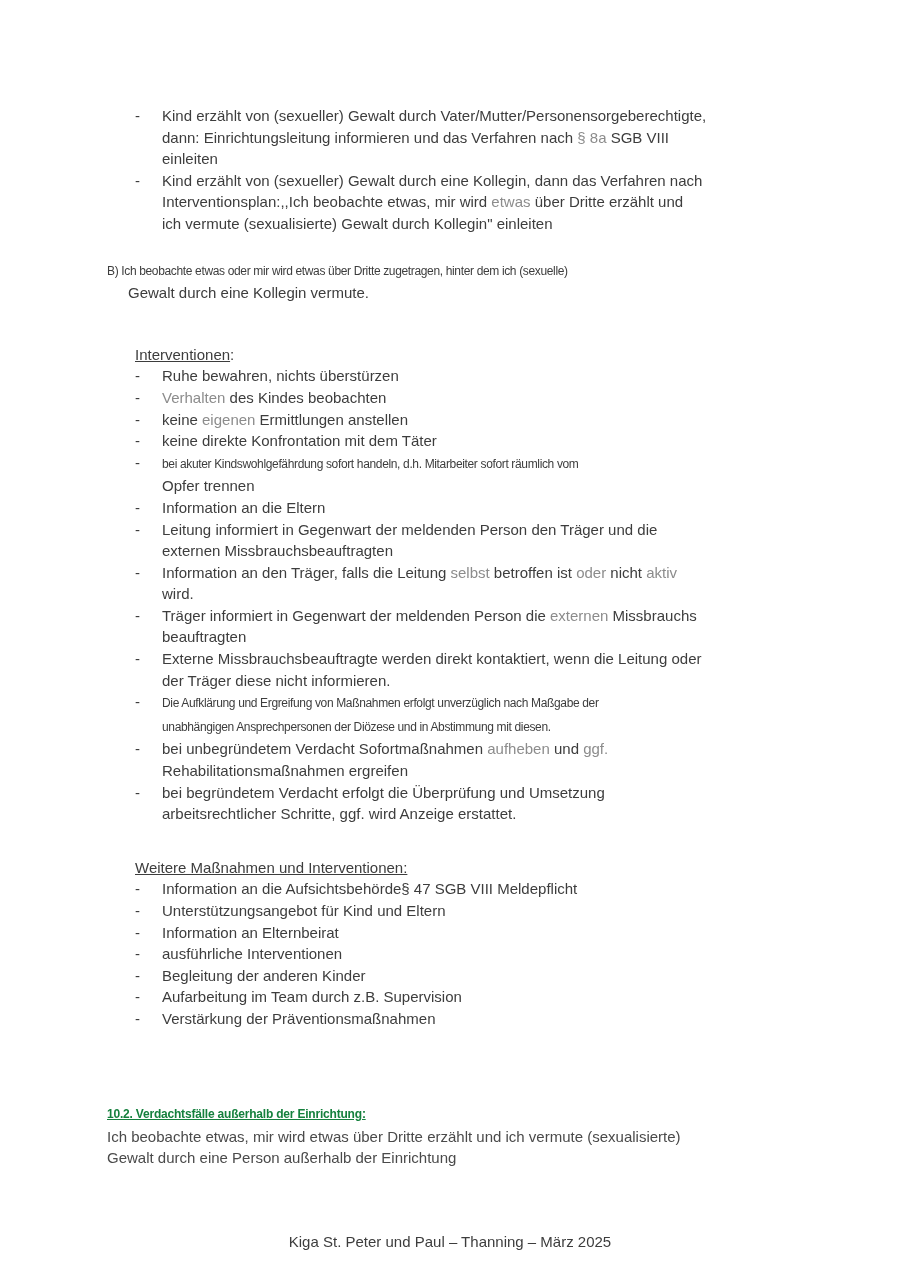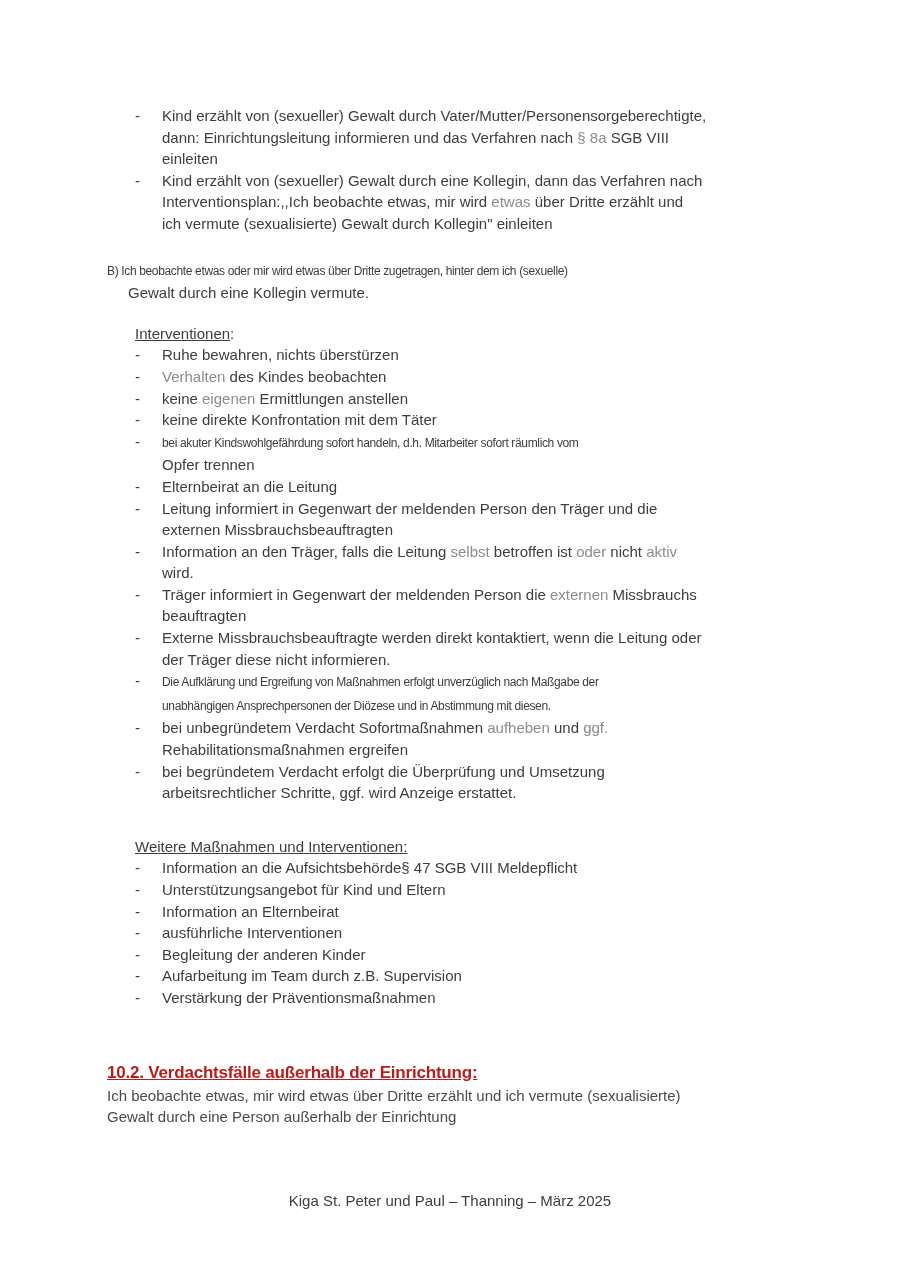--- a/index.html
+++ b/index.html
@@ -14,27 +14,27 @@
     padding:105px 110px 0 107px;
     overflow:hidden;
   }
   .list{margin-left:28px;}
   .li{display:flex;align-items:flex-start;}
   .dash{flex:0 0 27px;}
   .txt{flex:1 1 auto;}
   .muted{color:#8c8c8c;}
   .condensed{font-size:12px;letter-spacing:-0.35px;}
   .para-b{margin-top:24px;padding-left:21px;text-indent:-21px;}
-  .sub-heading{margin-left:28px;margin-top:19px;}
+  .sub-heading{margin-left:28px;margin-top:40px;}
   .sub-heading .u{text-decoration:underline;}
   .sub-heading2{margin-left:28px;margin-top:32px;text-decoration:underline;}
   .h102{
-    margin-top:52px;
-    font-weight:bold;font-size:17px;line-height:24px;
-    color:#b91c1c;text-decoration:underline;
+    margin-top:72px;
+    font-weight:bold;font-size:12px;line-height:24px;
+    color:#15803d;text-decoration:underline;
     letter-spacing:-0.2px;
   }
   .para-102{color:#4a4a4a;}
   .footer{
     margin-top:62px;margin-left:-107px;margin-right:-110px;
     text-align:center;color:#3d3d3d;
   }
 </style>
 </head>
 <body>
@@ -80,21 +80,21 @@
         <span class="txt"><span>keine direkte Konfrontation mit dem Täter</span></span>
       </div>
 
       <div class="li">
         <span class="dash">-</span>
         <span class="txt"><span class="condensed">bei akuter Kindswohlgefährdung sofort handeln, d.h. Mitarbeiter sofort räumlich vom</span><br><span>Opfer trennen</span></span>
       </div>
 
       <div class="li">
         <span class="dash">-</span>
-        <span class="txt"><span>Elternbeirat an die Leitung</span></span>
+        <span class="txt"><span>Information an die Eltern</span></span>
       </div>
 
       <div class="li">
         <span class="dash">-</span>
         <span class="txt"><span>Leitung informiert in Gegenwart der meldenden Person den Träger und die</span><br><span>externen Missbrauchsbeauftragten</span></span>
       </div>
 
       <div class="li">
         <span class="dash">-</span>
         <span class="txt"><span>Information an den Träger, falls die Leitung </span><span class="muted">selbst</span><span> betroffen ist </span><span class="muted">oder</span><span> nicht </span><span class="muted">aktiv</span><br><span>wird.</span></span>

